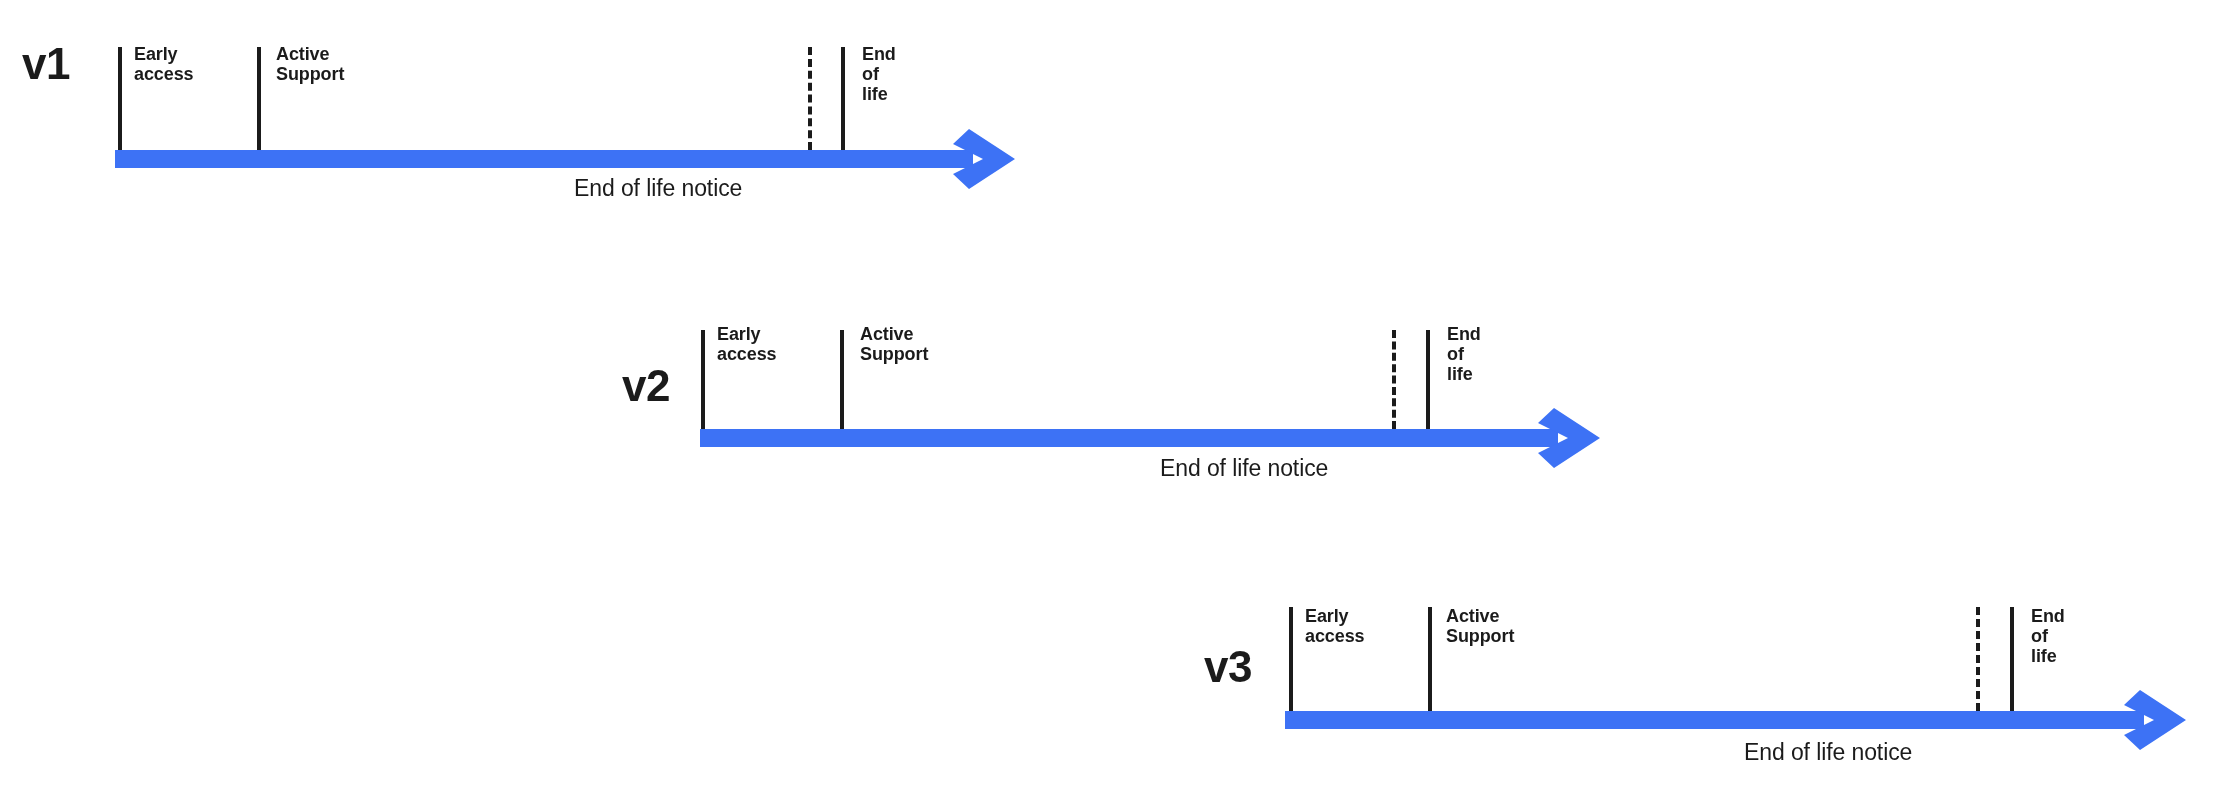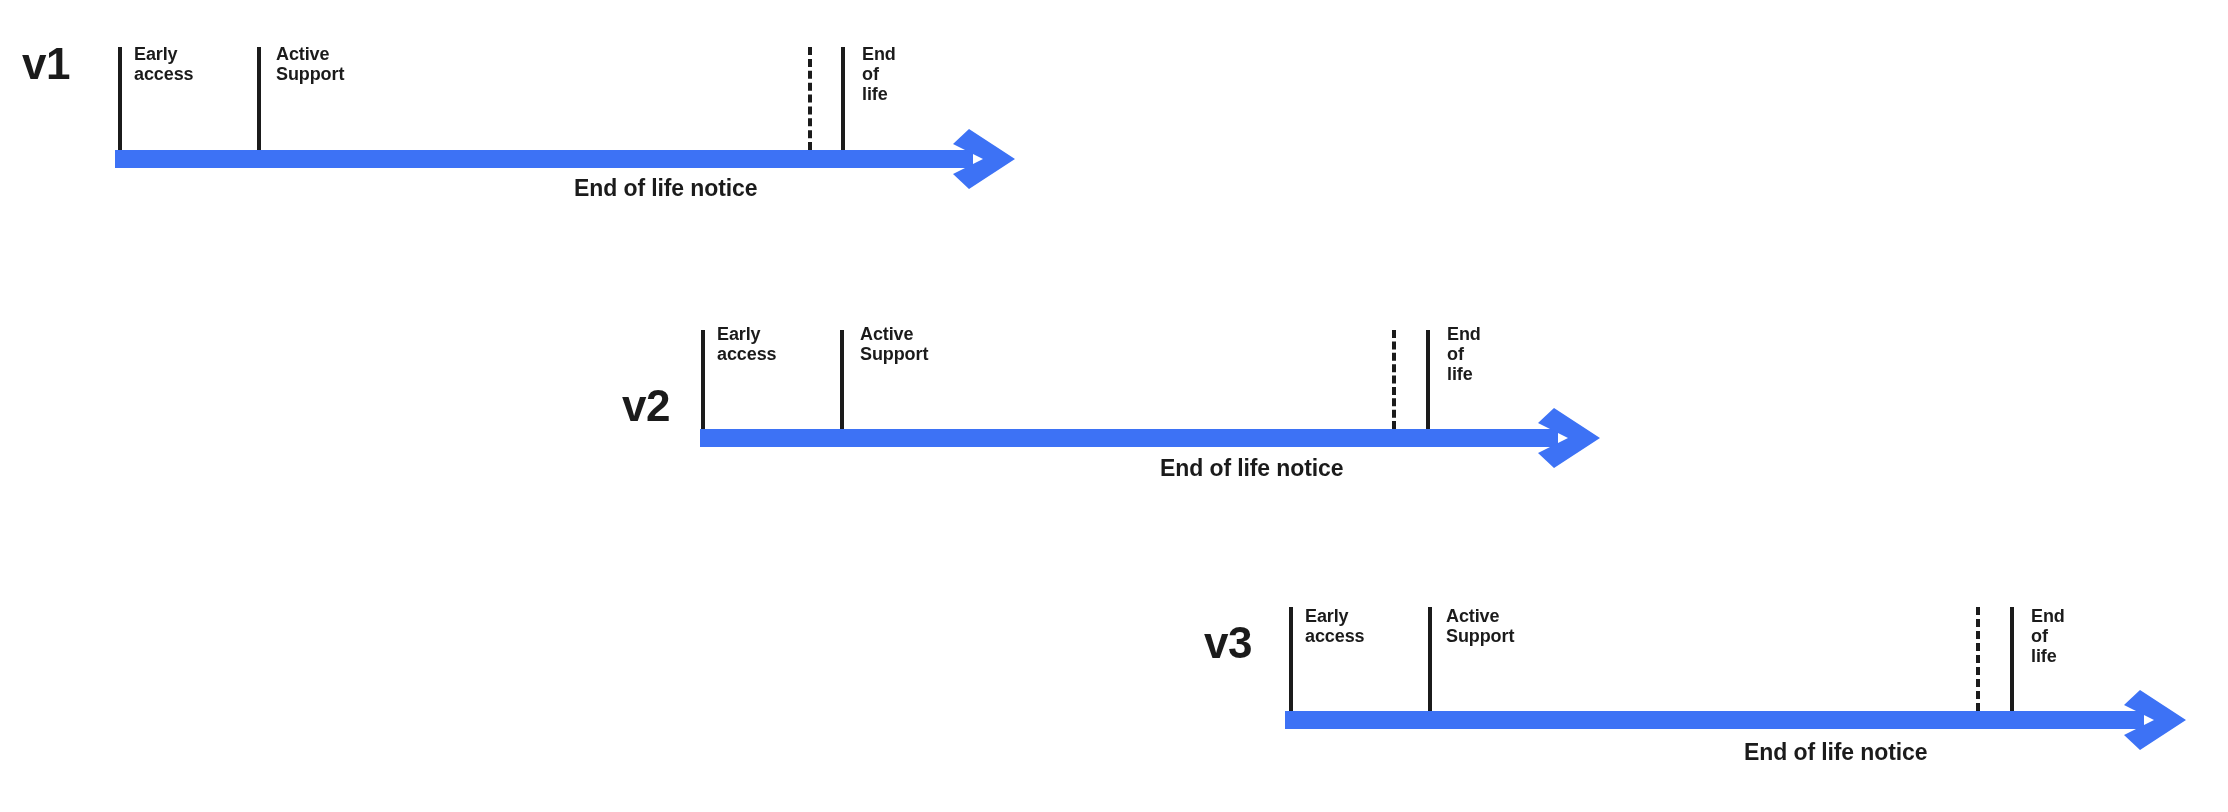--- a/index.html
+++ b/index.html
@@ -80,21 +80,21 @@
   .arrow-head {
     position: absolute;
     top: 0;
     height: 60px;
   }
 
   
   .notice-label {
     position: absolute;
     font-size: 23px;
-    font-weight: 700;
+    font-weight: 400;
     line-height: 1.12;
     color: #1b1b1b;
     white-space: nowrap;
     letter-spacing: -0.1px;
   }
 </style>
 </head>
 <body>
 
 <div id="stage">
@@ -110,39 +110,39 @@
       <div class="phase-label" style="left: 862px; top: 44px;">End of life</div>
       <div class="support-arrow" style="left: 115px; top: 129px; width: 900px; height: 60px;">
         <div class="arrow-shaft" style="width: 858px; background: rgb(61, 114, 245);"></div>
         <div class="arrow-head" style="left: 838px; width: 62px;"><svg width="62" height="60" viewBox="0 0 62 60" xmlns="http://www.w3.org/2000/svg">
             <polygon points="16,0 62,30 16,60 0,45 30,30 0,15" fill="#3D72F5"></polygon>
           </svg></div>
       </div>
       <div class="notice-label" style="left: 574px; top: 176px;">End of life notice</div>
     </div>
     <div class="timeline-row">
-      <div class="version-label" style="left: 608px; top: 364px; width: 62px; margin-top: 20px;">v2</div>
+      <div class="version-label" style="left: 608px; top: 364px; width: 62px;">v2</div>
       <div class="divider" style="left: 701px; top: 330px; height: 99px;"></div>
       <div class="divider" style="left: 840px; top: 330px; height: 99px;"></div>
       <div class="divider dashed" style="left: 1392px; top: 330px; height: 99px;"></div>
       <div class="divider" style="left: 1426px; top: 330px; height: 99px;"></div>
       <div class="phase-label" style="left: 717px; top: 324px;">Early
 access</div>
       <div class="phase-label" style="left: 860px; top: 324px;">Active Support</div>
       <div class="phase-label" style="left: 1447px; top: 324px;">End of life</div>
       <div class="support-arrow" style="left: 700px; top: 408px; width: 900px; height: 60px;">
         <div class="arrow-shaft" style="width: 858px; background: rgb(61, 114, 245);"></div>
         <div class="arrow-head" style="left: 838px; width: 62px;"><svg width="62" height="60" viewBox="0 0 62 60" xmlns="http://www.w3.org/2000/svg">
             <polygon points="16,0 62,30 16,60 0,45 30,30 0,15" fill="#3D72F5"></polygon>
           </svg></div>
       </div>
       <div class="notice-label" style="left: 1160px; top: 456px;">End of life notice</div>
     </div>
     <div class="timeline-row">
-      <div class="version-label" style="left: 1190px; top: 621px; width: 62px;">v3</div>
+      <div class="version-label" style="left: 1190px; top: 645px; width: 62px;">v3</div>
       <div class="divider" style="left: 1289px; top: 607px; height: 104px;"></div>
       <div class="divider" style="left: 1428px; top: 607px; height: 104px;"></div>
       <div class="divider dashed" style="left: 1976px; top: 607px; height: 104px;"></div>
       <div class="divider" style="left: 2010px; top: 607px; height: 104px;"></div>
       <div class="phase-label" style="left: 1305px; top: 606px;">Early
 access</div>
       <div class="phase-label" style="left: 1446px; top: 606px;">Active Support</div>
       <div class="phase-label" style="left: 2031px; top: 606px;">End of life</div>
       <div class="support-arrow" style="left: 1285px; top: 690px; width: 901px; height: 60px;">
         <div class="arrow-shaft" style="width: 859px; background: rgb(61, 114, 245);"></div>

